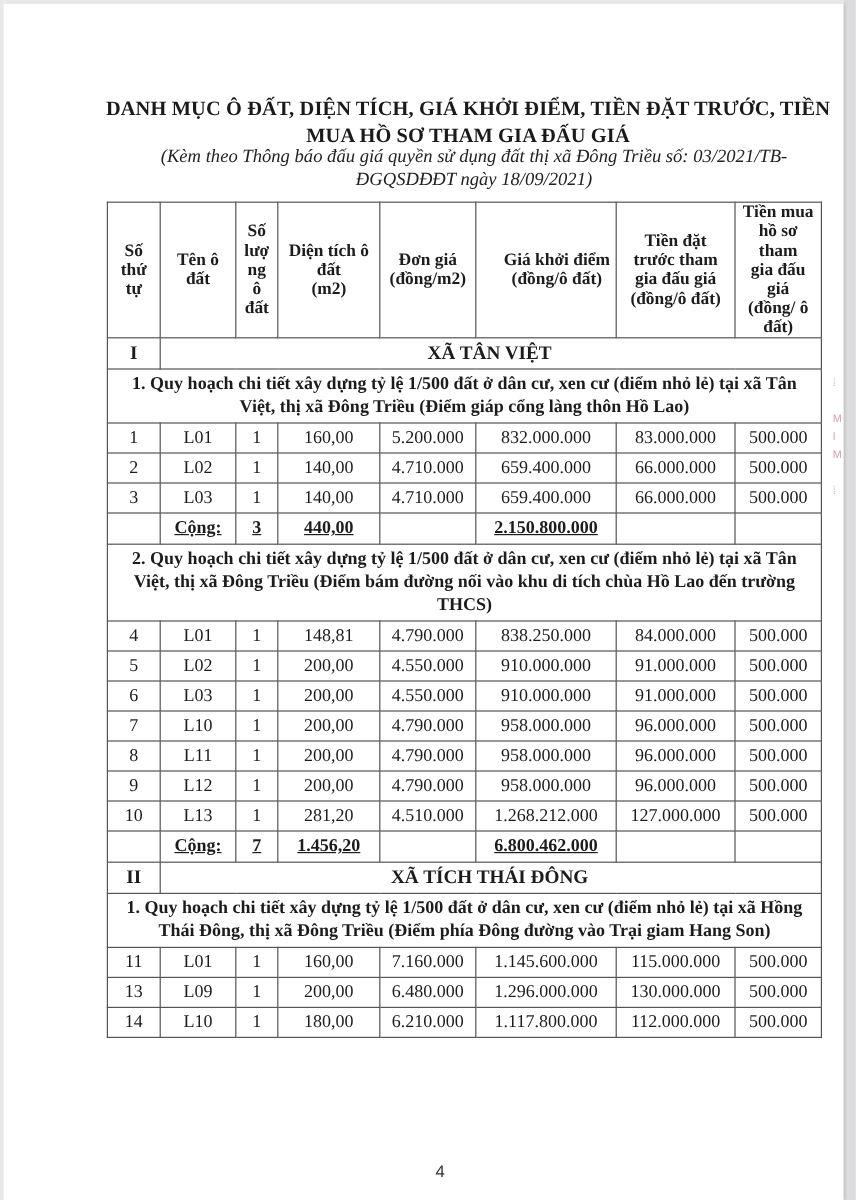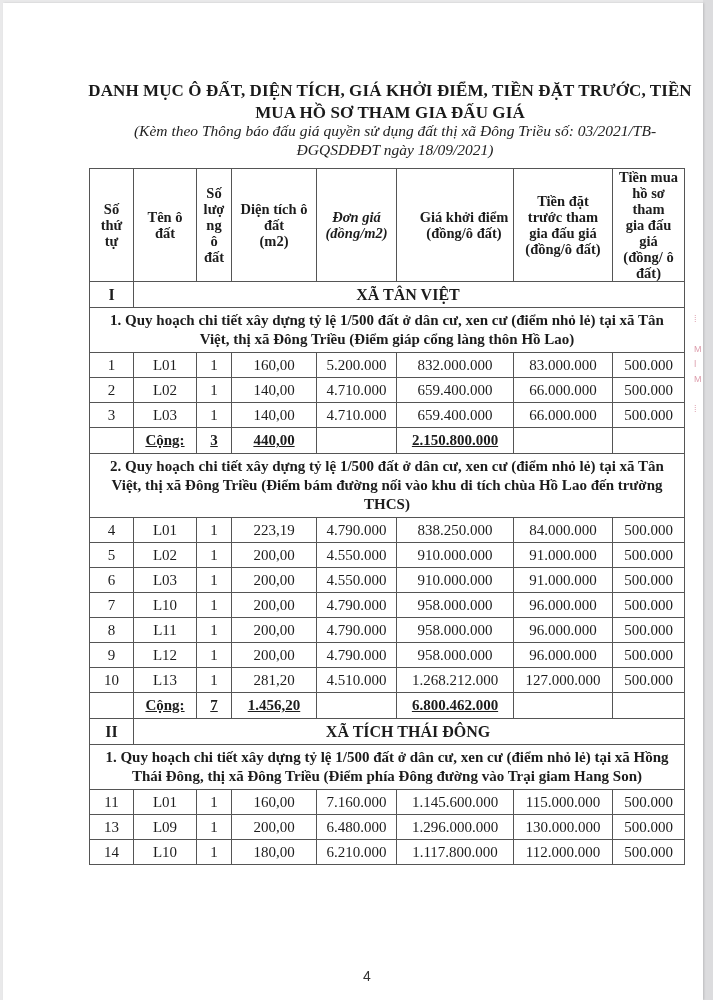--- a/index.html
+++ b/index.html
@@ -84,21 +84,21 @@
         <th style="white-space: pre-line;">Tên ô
 đất</th>
         <th style="white-space: pre-line;">Số
 lượ
 ng
 ô
 đất</th>
         <th style="white-space: pre-line;">Diện tích ô
 đất
 (m2)</th>
-        <th style="white-space: pre-line; font-style: italic;">Đơn giá
+        <th style="white-space: pre-line;">Đơn giá
 (đồng/m2)</th>
         <th style="white-space: pre-line; padding-left: 20px;">Giá khởi điểm
 (đồng/ô đất)</th>
         <th style="white-space: pre-line;">Tiền đặt
 trước tham
 gia đấu giá
 (đồng/ô đất)</th>
         <th style="white-space: pre-line;">Tiền mua
 hồ sơ tham
 gia đấu giá
@@ -154,21 +154,21 @@
         <td></td>
         <td></td>
       </tr>
       <tr class="sub">
         <td colspan="8">2. Quy hoạch chi tiết xây dựng tỷ lệ 1/500 đất ở dân cư, xen cư (điểm nhỏ lẻ) tại xã Tân Việt, thị xã Đông Triều (Điểm bám đường nối vào khu di tích chùa Hồ Lao đến trường THCS)</td>
       </tr>
       <tr class="data">
         <td>4</td>
         <td>L01</td>
         <td>1</td>
-        <td>223,19</td>
+        <td>148,81</td>
         <td>4.790.000</td>
         <td>838.250.000</td>
         <td>84.000.000</td>
         <td>500.000</td>
       </tr>
       <tr class="data">
         <td>5</td>
         <td>L02</td>
         <td>1</td>
         <td>200,00</td>

